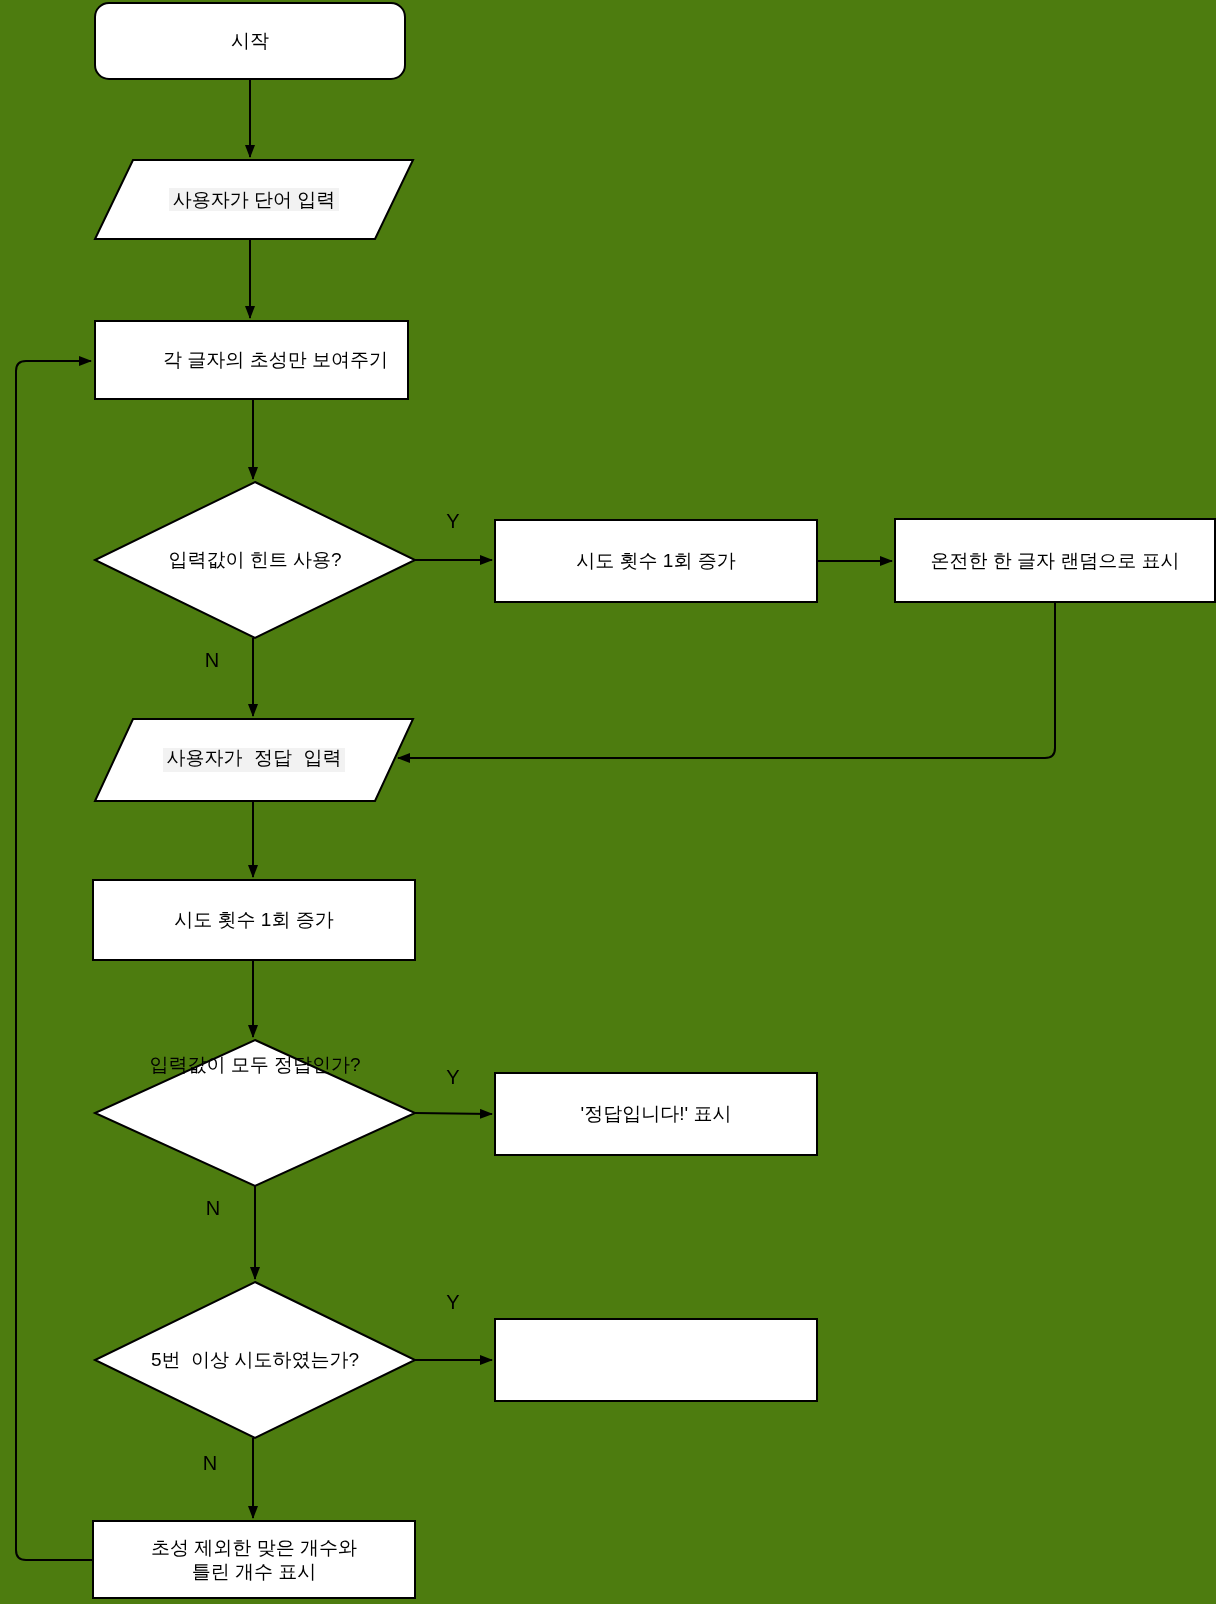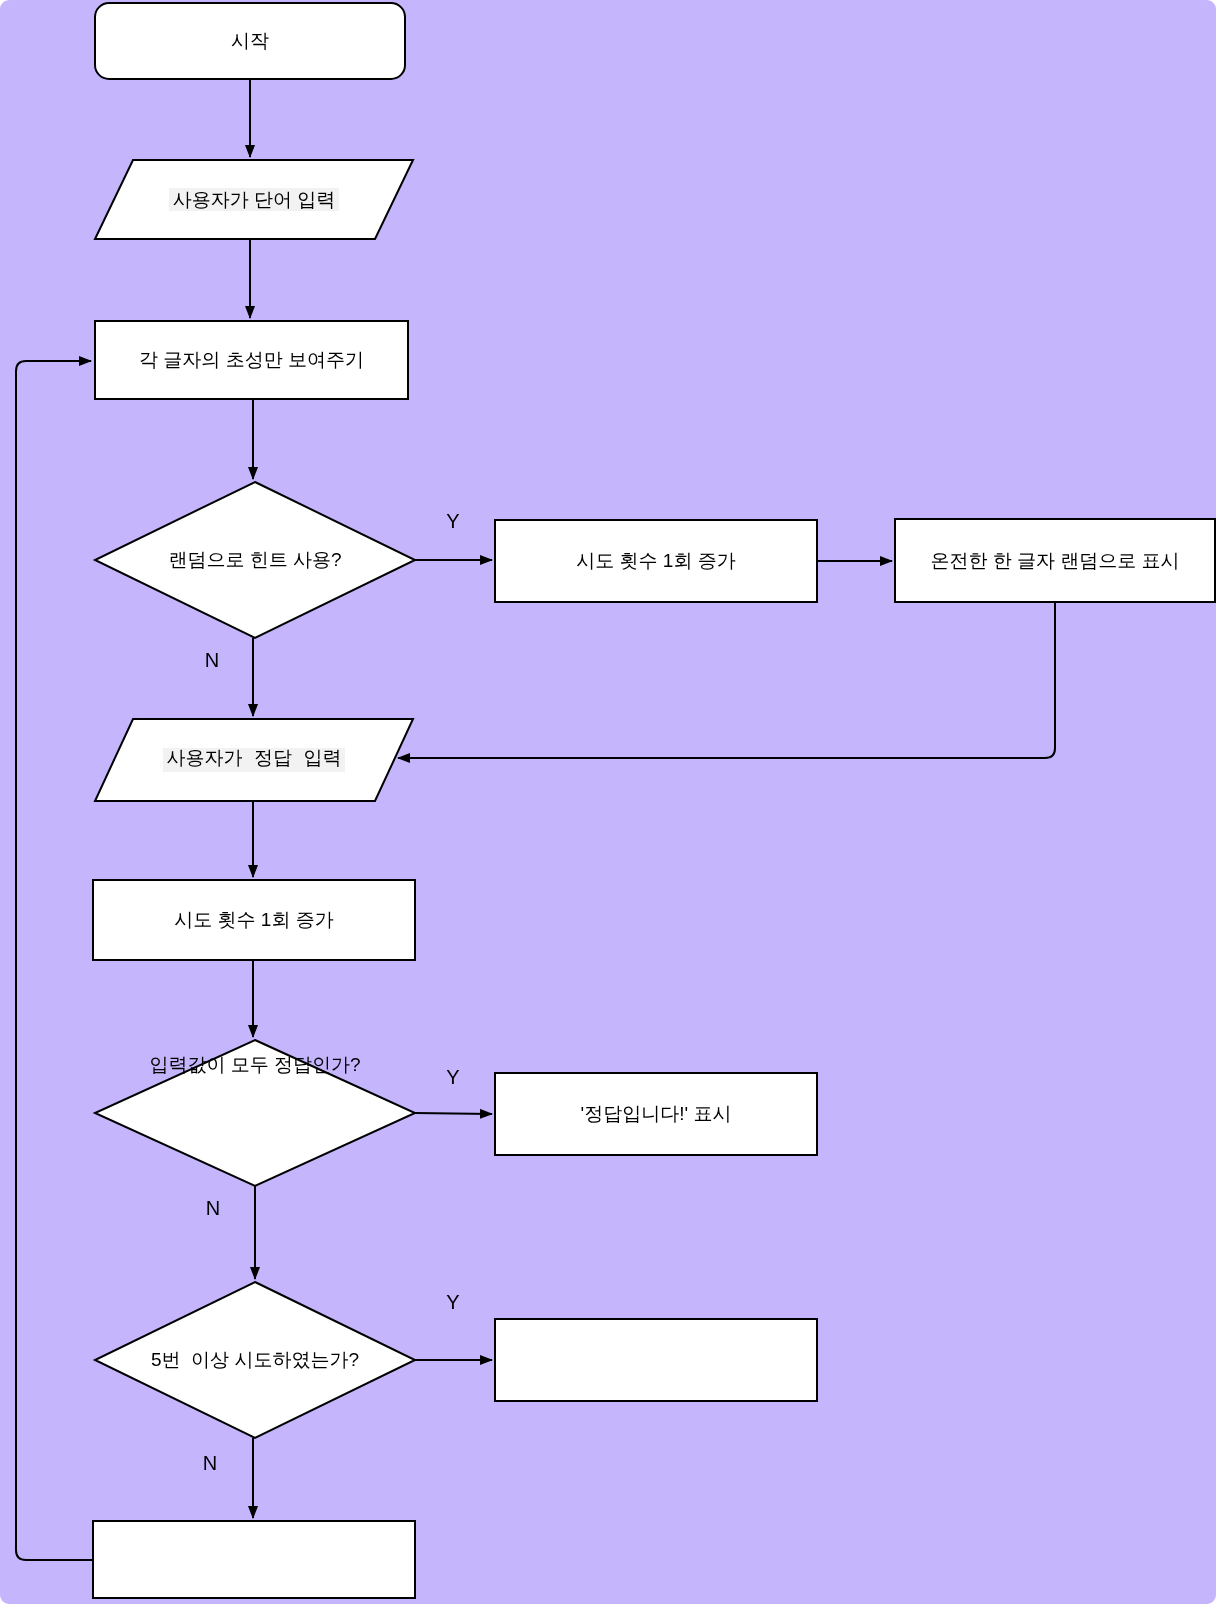--- a/index.html
+++ b/index.html
@@ -1,23 +1,22 @@
 <!DOCTYPE html>
 <html><head>
 <meta charset="utf-8">
 <style>
   html,body { margin:0; padding:0; background:#ffffff; }
   .canvas {
     position:relative;
     width:1216px; height:1604px;
-    background:#c4b5fd;
+    background:#4d7c0f;
     font-family:"Liberation Sans","DejaVu Sans",sans-serif;
     color:#000000;
     overflow:hidden;
-    border-radius:9px;
   }
   svg.layer { position:absolute; left:0; top:0; }
   .node-label {
     position:absolute;
     display:flex; align-items:center; justify-content:center;
     text-align:center;
     font-size:19px; line-height:1.25;
     color:#000000;
     white-space:pre-wrap;
     pointer-events:none;
@@ -73,39 +72,41 @@
       <path marker-end="url(#arrow)" d="M 415 1360 L 492 1360"></path>
       <path marker-end="url(#arrow)" d="M 253 1438 L 253 1518"></path>
       <path marker-end="url(#arrow)" d="M 93 1560 L 26 1560 Q 16 1560 16 1550 L 16 371 Q 16 361 26 361 L 91 361"></path>
     </g>
   </svg>
 
   <div class="node-label" style="left:95px; top:3px; width:310px; height:76px;"><span>시작</span></div>
 
   <div class="node-label" style="left:95px; top:160px; width:318px; height:79px;"><span class="lbl-bg">사용자가 단어 입력</span></div>
 
-  <div class="node-label" style="left:95px; top:321px; width:313px; height:78px;"><span>각 글자의 초성만 보여주기</span></div>
+  <div class="node-label" style="left:95px; top:321px; width:313px; height:78px;padding-left:24px;"><span>각 글자의 초성만 보여주기</span></div>
 
-  <div class="node-label" style="left:95px; top:482px; width:320px; height:156px;"><span>랜덤으로 힌트 사용?</span></div>
+  <div class="node-label" style="left:95px; top:482px; width:320px; height:156px;"><span>입력값이 힌트 사용?</span></div>
 
   <div class="node-label" style="left:495px; top:520px; width:322px; height:82px;"><span>시도 횟수 1회 증가</span></div>
 
   <div class="node-label" style="left:895px; top:519px; width:320px; height:83px;"><span>온전한 한 글자 랜덤으로 표시</span></div>
 
   <div class="node-label" style="left:95px; top:719px; width:318px; height:82px;font-family:Liberation Mono, monospace;"><span class="lbl-bg">사용자가 정답 입력</span></div>
 
   <div class="node-label" style="left:93px; top:880px; width:322px; height:80px;"><span>시도 횟수 1회 증가</span></div>
 
   <div class="node-label" style="left:95px; top:992px; width:320px; height:146px;"><span>입력값이 모두 정답인가?</span></div>
 
   <div class="node-label" style="left:495px; top:1073px; width:322px; height:82px;"><span>'정답입니다!' 표시</span></div>
 
   <div class="node-label" style="left:95px; top:1282px; width:320px; height:156px;text-align:right;"><span>5번  이상 시도하였는가?</span></div>
 
 
+  <div class="node-label" style="left:93px; top:1521px; width:322px; height:77px;"><span>초성 제외한 맞은 개수와
+틀린 개수 표시</span></div>
 
   <span class="edge-label" style="left:453px; top:521px;">Y</span>
   <span class="edge-label" style="left:212px; top:660px;">N</span>
   <span class="edge-label" style="left:453px; top:1077px;">Y</span>
   <span class="edge-label" style="left:213px; top:1208px;">N</span>
   <span class="edge-label" style="left:453px; top:1302px;">Y</span>
   <span class="edge-label" style="left:210px; top:1463px;">N</span>
 
 </div>
 

